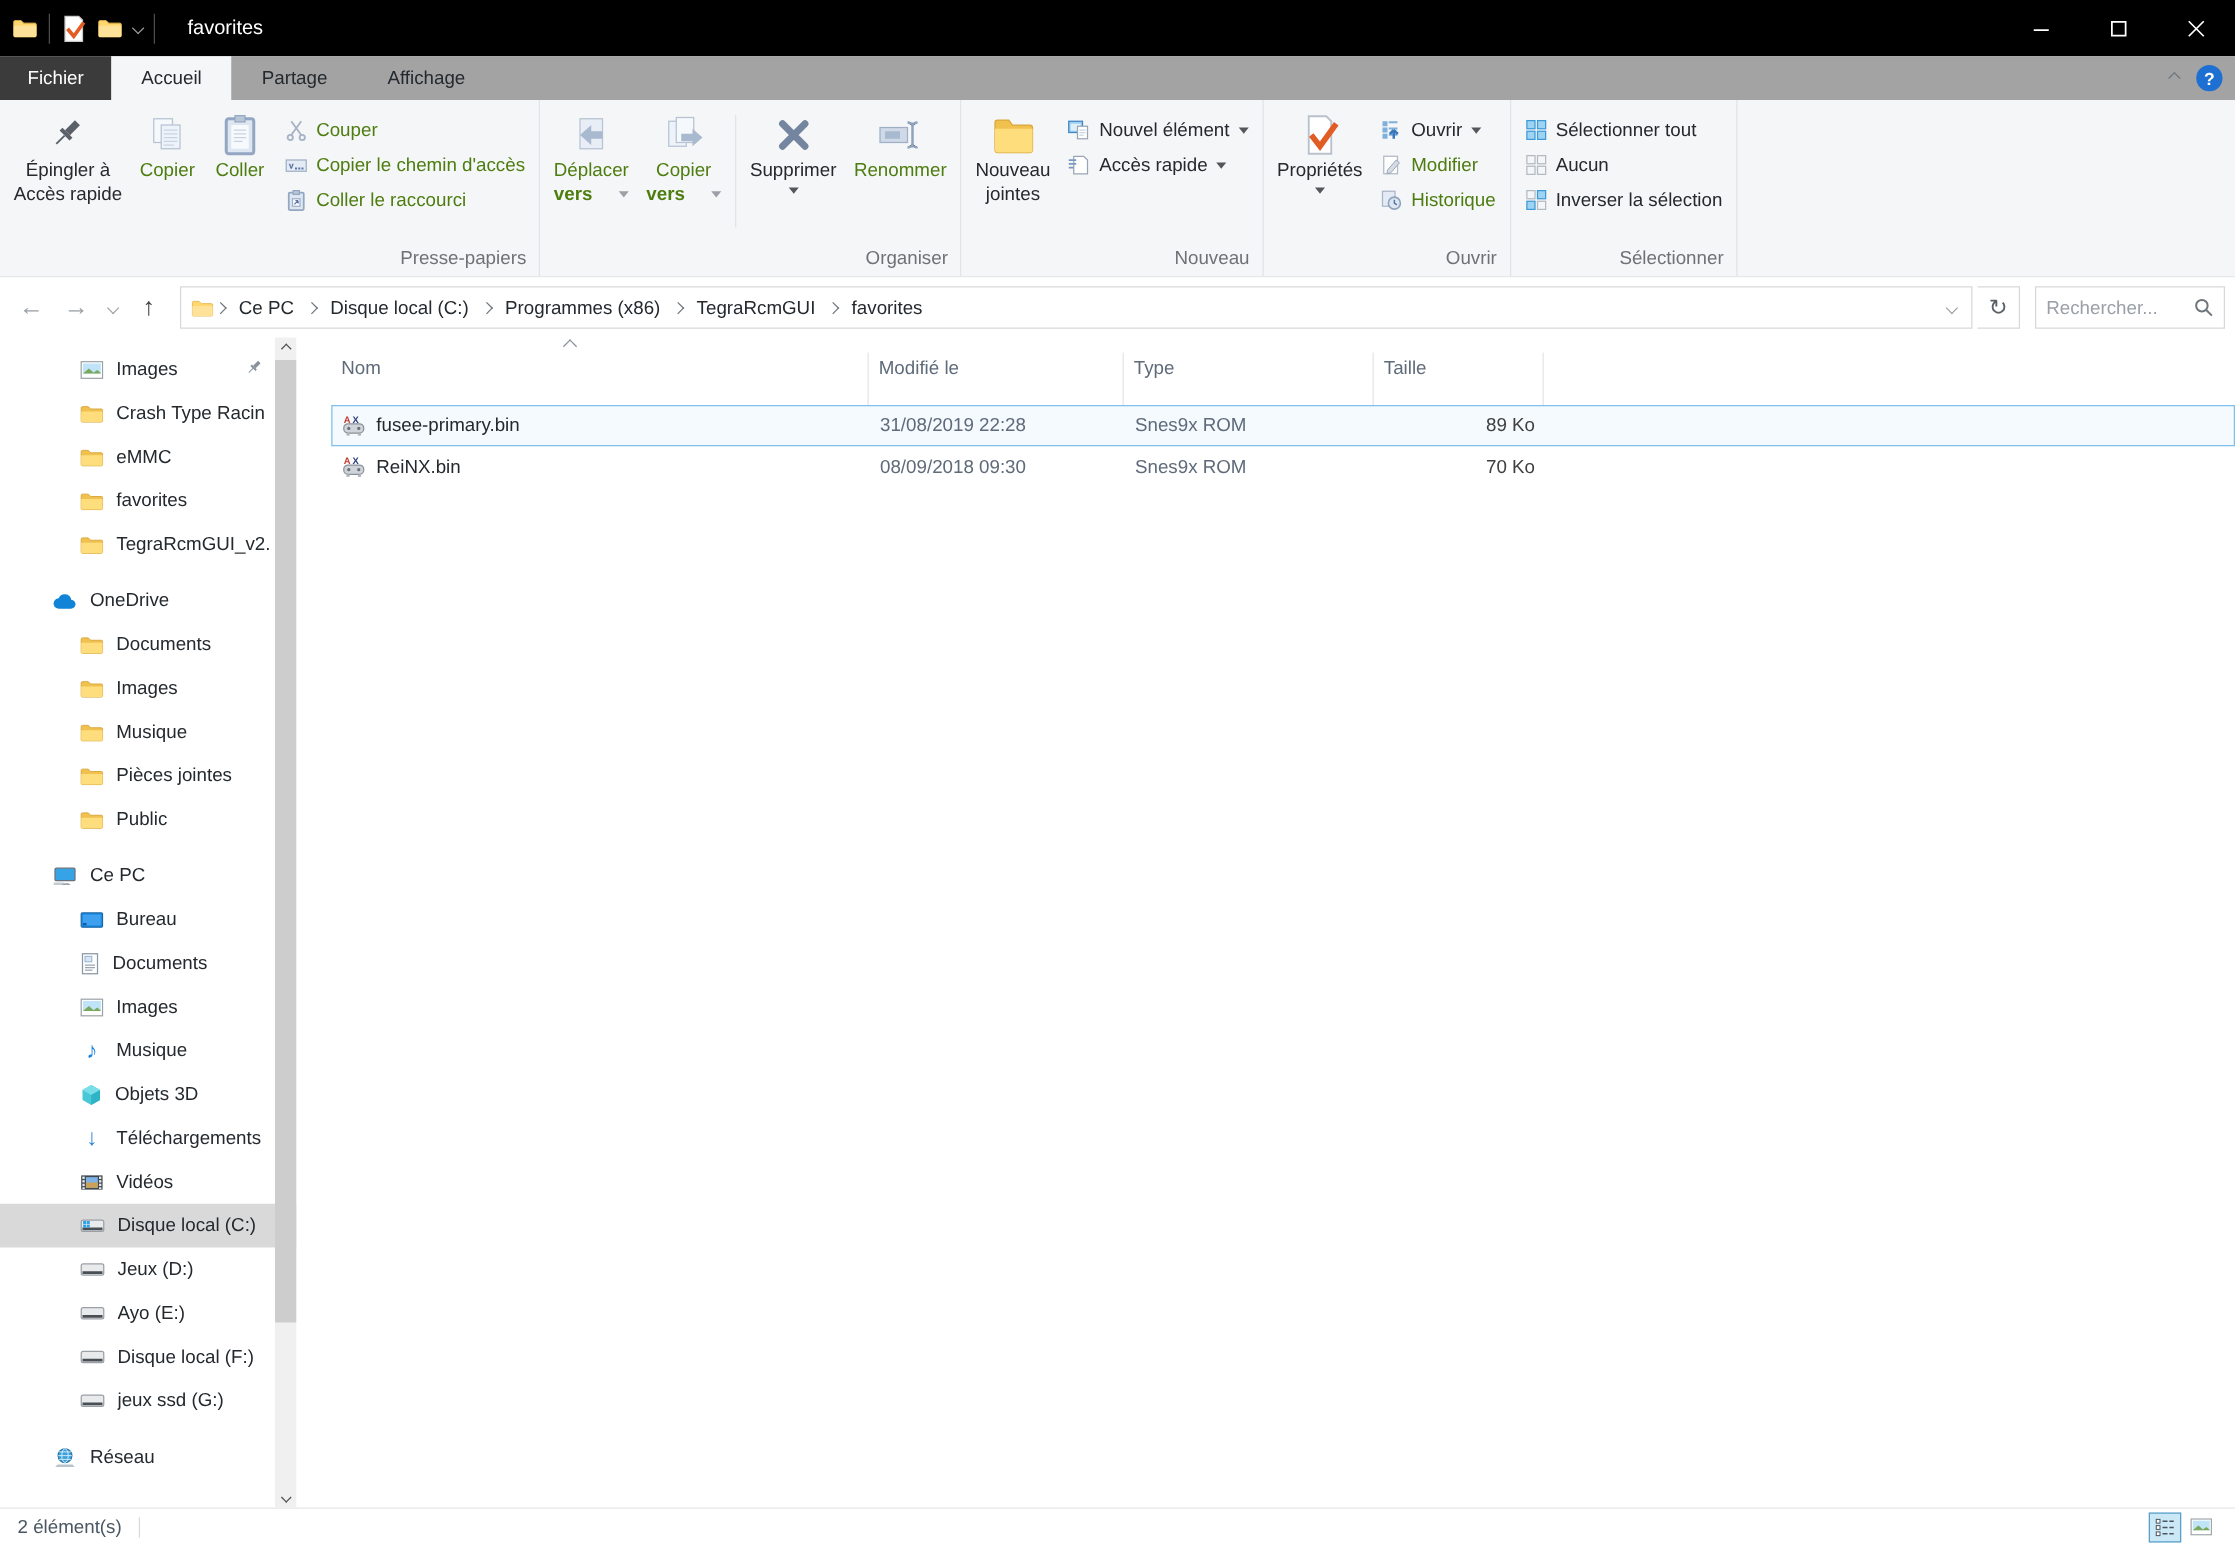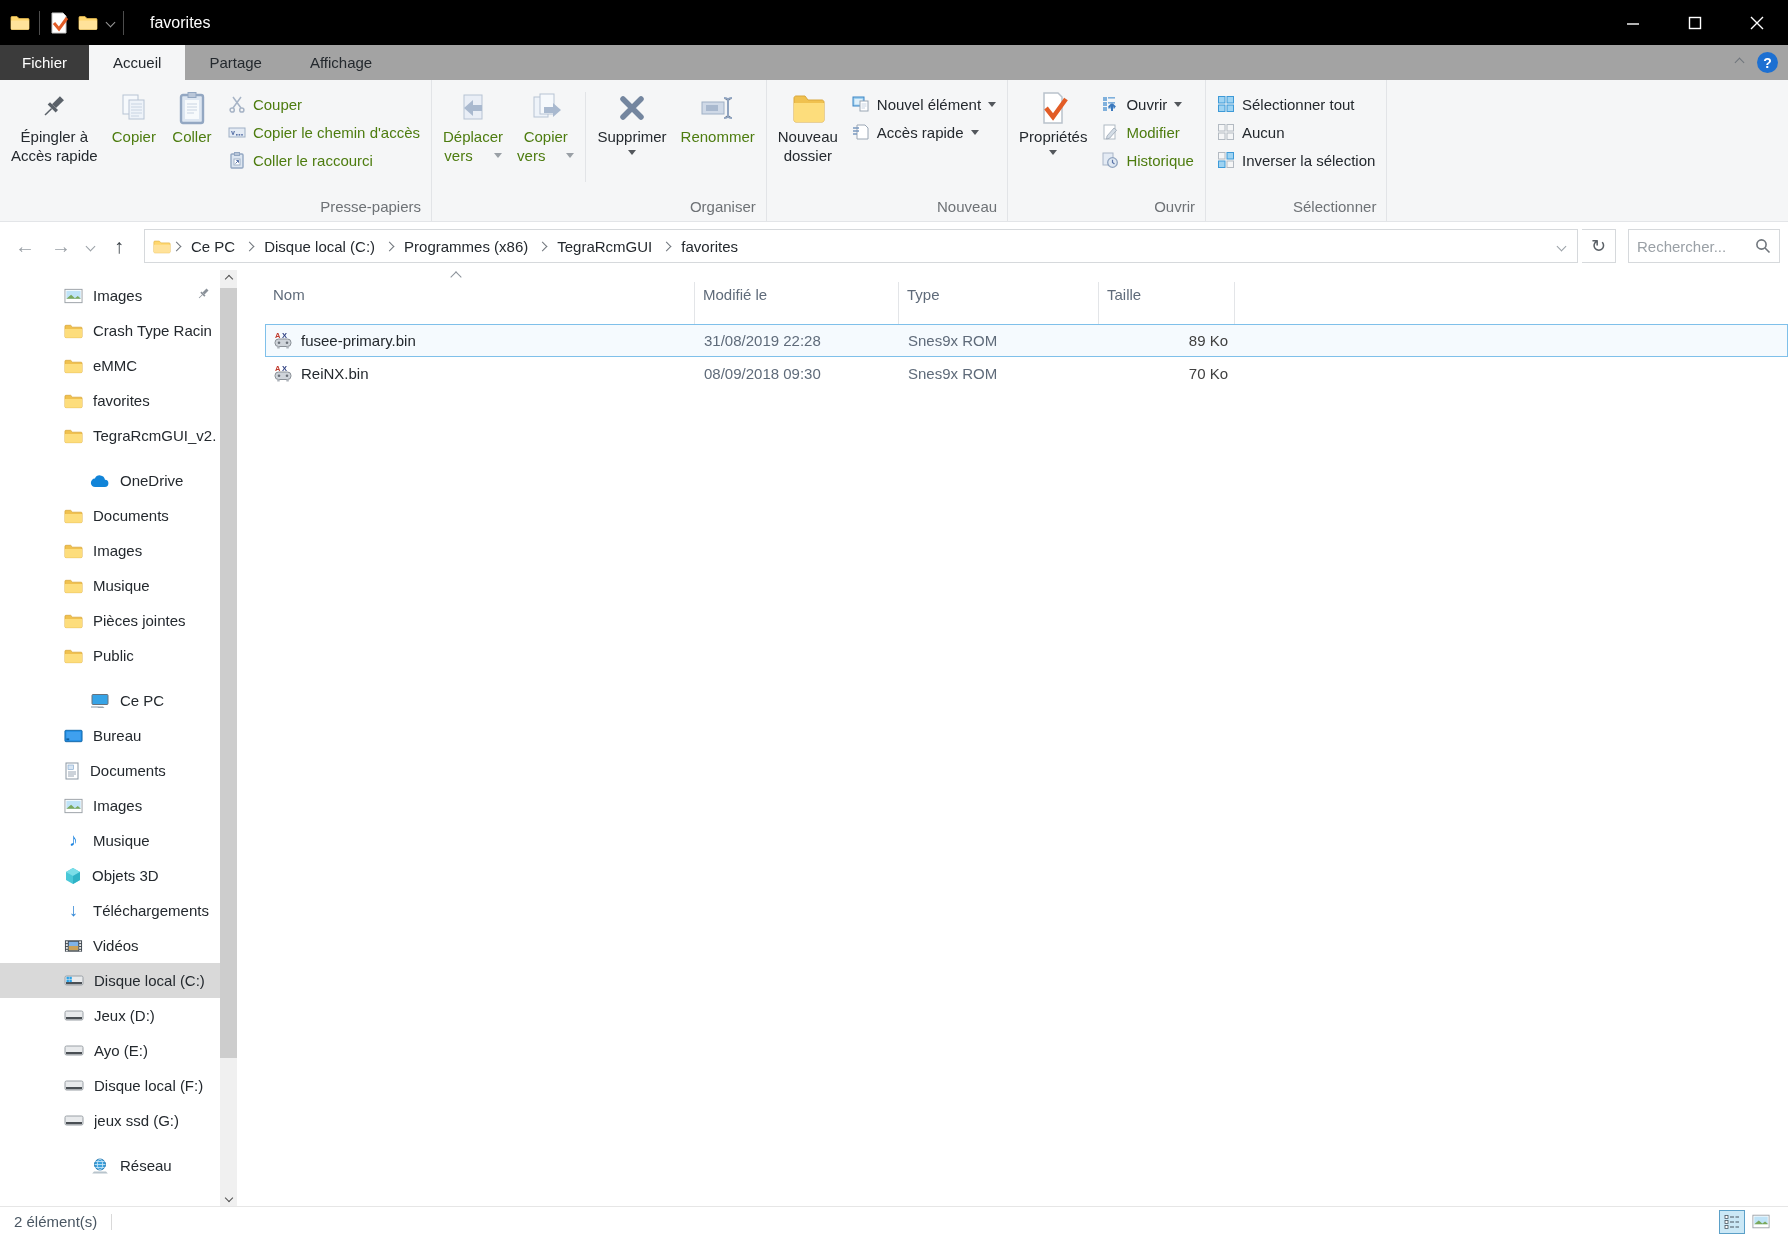--- a/index.html
+++ b/index.html
@@ -24,21 +24,21 @@
   .help-circle { width:21px; height:21px; border-radius:50%; background:#1d70d2; color:#fff; font-size:14px; font-weight:bold; display:flex; align-items:center; justify-content:center; }
 
   
   .ribbon { height:142px; background:#f5f6f7; border-bottom:1px solid #e3e5e8; display:flex; }
   .rgroup { display:flex; flex-direction:column; border-right:1px solid #e2e4e7; padding:2px 4px 0 4px; }
   .rgroup-content { flex:1; display:flex; align-items:flex-start; padding-top:2px; }
   .rgroup-label { text-align:right; color:#6e7276; padding:2px 6px 6px; font-size:15px; }
   .bbtn { display:flex; flex-direction:column; align-items:center; padding:5px 7px 2px; min-width:58px; }
   .bicon { height:38px; display:flex; align-items:center; justify-content:center; }
   .bl1,.bl2 { line-height:19px; white-space:nowrap; }
-  .bl2 { display:flex; align-items:center; gap:21px; }
+  .bl2 { display:flex; align-items:center; gap:21px;font-weight:bold; }
   .dis { color:#4d7c0f; }
   .en  { color:#24292e; }
   .caret { width:0; height:0; border-left:4px solid transparent; border-right:4px solid transparent; border-top:5px solid #53575c; display:inline-block; }
   .caret.d { border-top-color:#9aa0a6; }
   .smallcol { display:flex; flex-direction:column; justify-content:flex-start; padding-top:6px; }
   .sbtn { display:flex; align-items:center; gap:7px; height:28px; padding:0 7px; white-space:nowrap; }
   .vsep { width:1px; background:#e2e4e7; margin:8px 4px 14px; align-self:stretch; }
 
   
   .addressrow { height:48px; display:flex; align-items:center; background:#fff; padding:0 8px 0 4px; gap:4px; }
@@ -56,21 +56,21 @@
   .searchbox input { border:none; outline:none; width:100%; font-family:inherit; font-size:15px; color:#24292e; }
   .searchbox input::placeholder { color:#9aa0a6; }
 
   
   .main { display:flex; height:936px; }
   .sidebar { width:237px; position:relative; padding-top:8px; flex-shrink:0; }
   .side-scroll { position:absolute; right:0; top:0; bottom:0; width:17px; background:#f0f0f0; }
   .side-thumb { position:absolute; right:0; top:18px; width:17px; height:770px; background:#cdcdcd; }
   .scroll-arrow { position:absolute; right:2px; width:13px; height:13px; display:flex; align-items:center; justify-content:center; }
   .side-item { height:35px; display:flex; align-items:center; gap:10px; position:relative; padding-right:20px; }
-  .side-item.lvl1 { padding-left:42px;margin-left:48px; }
+  .side-item.lvl1 { padding-left:42px; }
   .side-item.lvl2 { padding-left:64px; }
   .side-item.sel { background:#d9d9d9; }
   .side-item .i { flex-shrink:0; }
   .side-item span.lbl { white-space:nowrap; overflow:hidden; }
   .gap { margin-top:10px; }
   .pin-right { position:absolute; right:26px; top:9px; }
 
   .filepane { flex:1; position:relative; padding-left:28px; }
   .sort-chev { position:absolute; left:215px; top:3px; width:8px; height:8px; border-right:1.6px solid #8a9199; border-bottom:1.6px solid #8a9199; transform:rotate(-135deg); }
   .cols-head { display:flex; height:42px; margin-top:12px; color:#5f6b7a; }
@@ -303,21 +303,21 @@
   <div class="rgroup">
     <div class="rgroup-content">
       <div class="bbtn">
         <span class="bicon">
           <svg width="36" height="32" viewBox="0 0 36 32">
               <path d="M4 6c0-1 .8-2 2-2h9l3 4h14c1 0 2 1 2 2v18c0 1-1 2-2 2H6c-1.2 0-2-1-2-2z" fill="#f0c14f" stroke="#d9a83c"></path>
               <path d="M4 11h30v17c0 1-1 2-2 2H6c-1.2 0-2-1-2-2z" fill="#fddd7c"></path>
             </svg>
         </span>
         <span class="bl1 en">Nouveau</span>
-        <span class="bl1 en">dossier</span>
+        <span class="bl1 en">jointes</span>
       </div>
       <div class="smallcol">
         <div class="sbtn">
           <span>
             <svg width="18" height="18" viewBox="0 0 18 18">
                 <rect x="1" y="2" width="11" height="9" fill="#9fd0ef" stroke="#3d85c6"></rect>
                 <rect x="2.5" y="4" width="8" height="5.5" fill="#dff0fb"></rect>
                 <rect x="8" y="6" width="8" height="10" fill="#fff" stroke="#9aa6b4"></rect>
                 <g stroke="#c9d4e2">
                   <path d="M9.5 9h5M9.5 11h5M9.5 13h3.5"></path>

